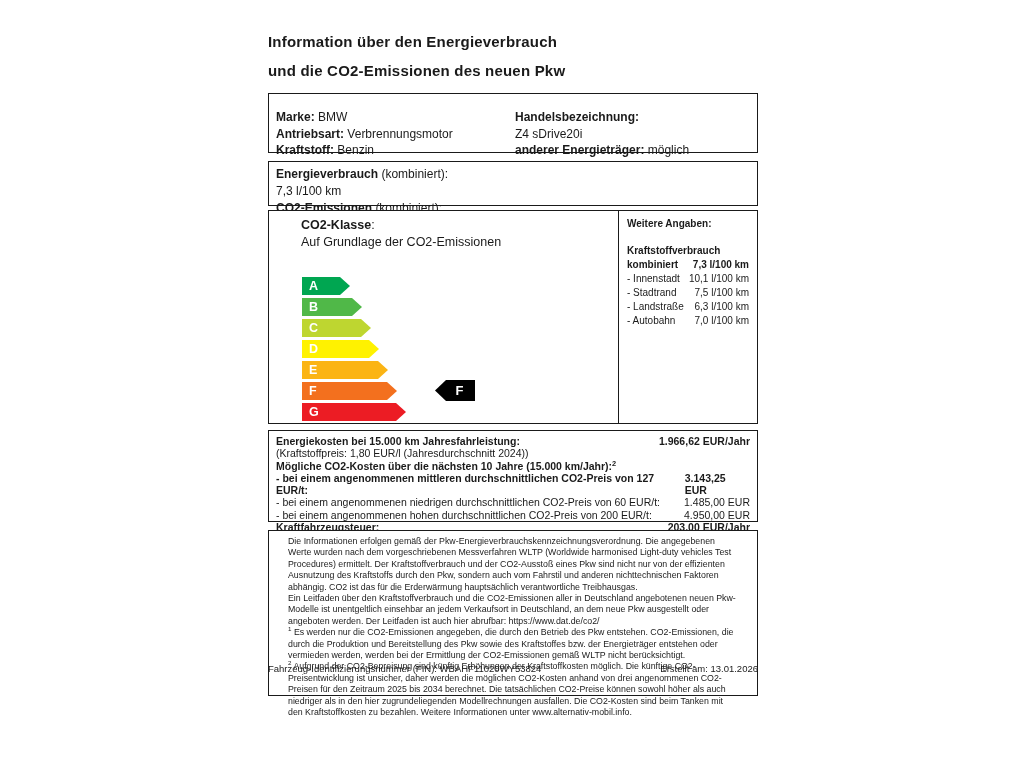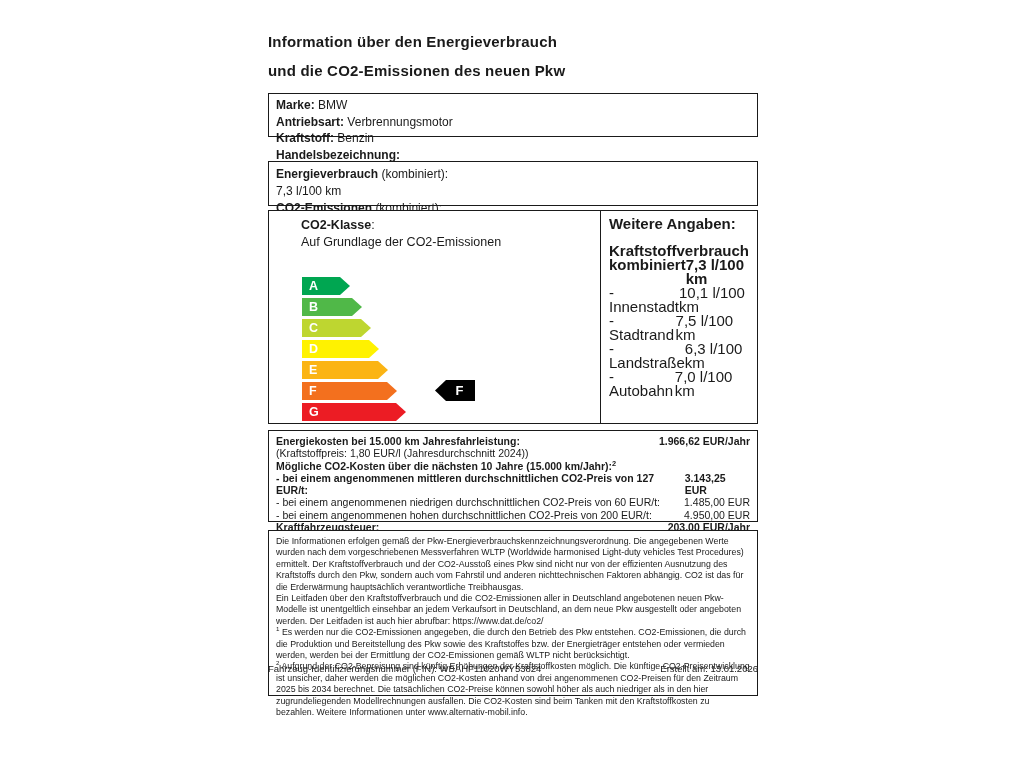--- a/index.html
+++ b/index.html
@@ -6,33 +6,33 @@
   html,body { background:#fff; }
   body { font-family:"Liberation Sans", sans-serif; color:#1a1a1a; }
   .page { position:relative; width:1024px; height:768px; background:#ffffff; overflow:hidden; }
 
   .title { position:absolute; left:268px; top:27px; width:500px;
            font-size:15px; font-weight:bold; line-height:29px; letter-spacing:0.2px; }
 
   .box { position:absolute; left:268px; width:490px; border:1px solid #1a1a1a; background:#fff; }
 
   
-  .box-vehicle { top:93px; height:44px; padding:3px 7px; font-size:12px; line-height:16.5px; display:flex;flex-direction:column; }
+  .box-vehicle { top:93px; height:60px; padding:15px 7px; font-size:12px; line-height:16.5px; display:flex; }
   .box-vehicle .col-l { width:239px; }
   .box-vehicle .col-r { flex:1; }
   .lbl { font-weight:bold; }
 
   
   .box-consumption { top:161px; height:45px; padding:4px 7px; font-size:12px; line-height:17px; }
   .cons-row { display:flex; justify-content:space-between;flex-direction:column; }
 
   
   .box-co2 { top:210px; height:214px; display:flex;padding-left:24px; }
   .co2-left { position:relative; width:325px; padding:6px 8px; font-size:12.5px; line-height:17px; }
-  .co2-right { flex:1; border-left:1px solid #1a1a1a; padding:6px 8px; font-size:15px; line-height:14px; }
+  .co2-right { flex:1; border-left:1px solid #1a1a1a; padding:6px 8px; font-size:10px; line-height:14px; }
 
   .arrows { position:absolute; left:9px; top:66px; }
   .arrow { position:relative; height:18px; margin-bottom:3px; color:#fff;
            font-size:12.5px; font-weight:bold; line-height:18px; padding-left:7px;
            clip-path:polygon(0 0, calc(100% - 10px) 0, 100% 50%, calc(100% - 10px) 100%, 0 100%); }
   .aw0 { width:48px; } .aw1 { width:60px; } .aw2 { width:69px; } .aw3 { width:77px; }
   .aw4 { width:86px; } .aw5 { width:95px; } .aw6 { width:104px; }
 
   .rating-marker { position:absolute; left:142px; top:169px; width:40px; height:21px;
            color:#fff; font-size:13px; font-weight:bold; line-height:21px; text-align:center;
@@ -43,21 +43,21 @@
   .wa-sub { font-weight:bold; }
   .wa-row { display:flex; justify-content:space-between; }
   .wa-bold { font-weight:bold; }
 
   
   .box-costs { top:430px; height:92px; padding:4px 7px; font-size:10.5px; line-height:12.3px; }
   .cost-row { display:flex; justify-content:space-between; }
   .cost-row .b { font-weight:bold; }
 
   
-  .box-fineprint { top:530px; height:166px; padding:5px 7px; font-size:8.8px; line-height:11.4px; }
+  .box-fineprint { top:530px; height:166px; padding:5px 19px; font-size:8.8px; line-height:11.4px; }
 
   sup { font-size:70%; vertical-align:super; line-height:0; }
 
   .footer { position:absolute; left:268px; top:663px; width:490px; display:flex;
             justify-content:space-between; font-size:9.5px; }
 </style>
 </head>
 <body>
 
 <div class="page">

